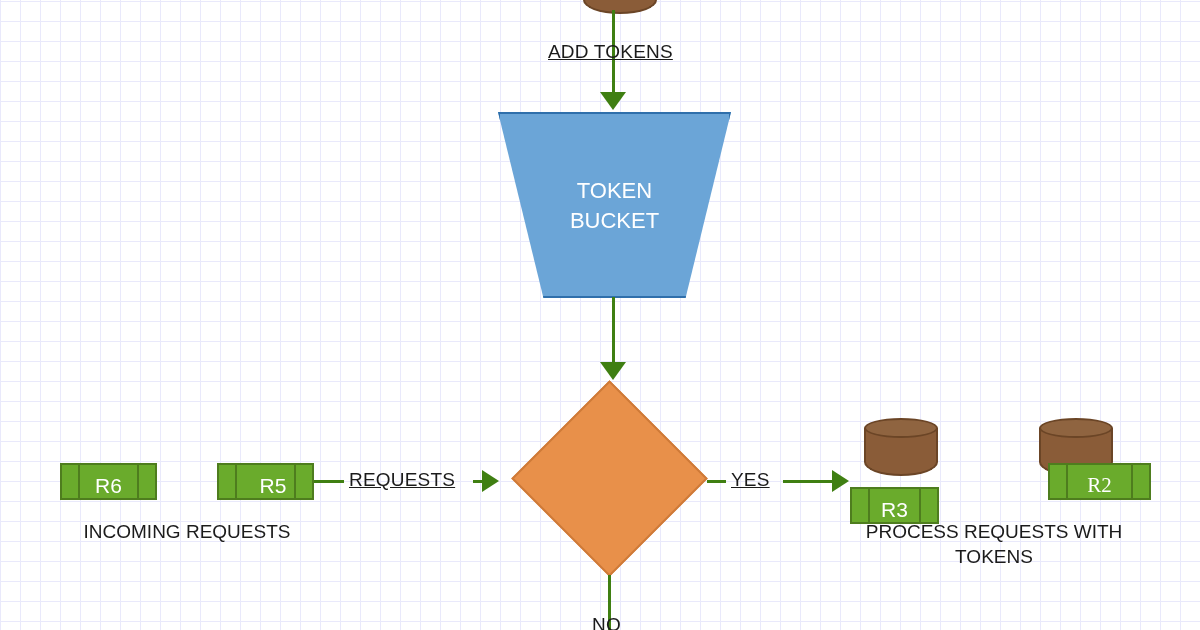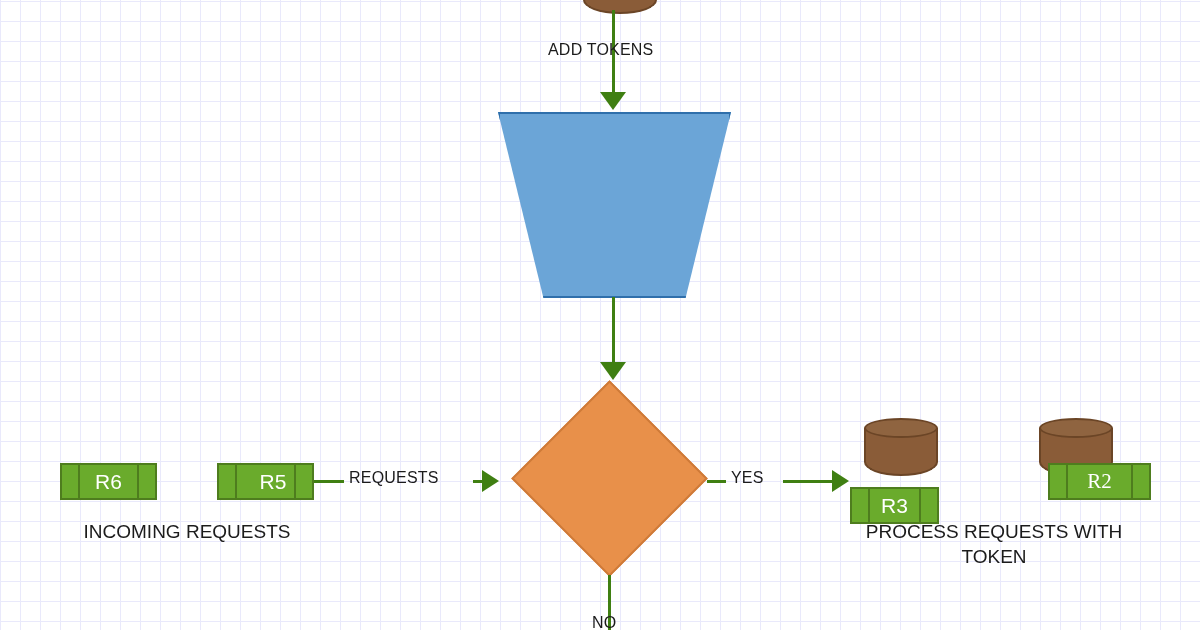--- a/index.html
+++ b/index.html
@@ -27,24 +27,25 @@
     background-position: 0px 1px, 0px 1px, 0px 1px, 0px 1px;
     overflow: hidden;
   }
 
   .node { position: absolute; }
 
   
   .edge-label {
     position: absolute;
     color: #1b1b1b;
-    font-size: 16px;
+    font-size: 19px;
     letter-spacing: 0.2px;
     white-space: nowrap;
     background: transparent;
+    text-decoration: underline;
   }
   .caption {
     position: absolute;
     color: #1b1b1b;
     font-size: 19px;
     text-align: center;
     line-height: 25px;
     white-space: pre-line;
   }
 
@@ -99,21 +100,21 @@
     text-align: center;
   }
 
   
   .req-block {
     position: absolute;
     background: #6aab2c;
     border: 2px solid #4e7d1e;
     box-sizing: border-box;
     display: flex;
-    align-items: center;
+    align-items: flex-end;
     justify-content: center;
   }
   .req-block::before,
   .req-block::after {
     content: "";
     position: absolute;
     top: 0; bottom: 0;
     width: 2px;
     background: #4e7d1e;
   }
@@ -158,20 +159,22 @@
 
   </div>
 
   <div class="vline" style="left:612px; top:10px; height:95px;"></div>
   <div class="arrow-down" style="left:600px; top:92px;"></div>
   <div class="edge-label" style="left:548px; top:41px;">ADD TOKENS</div>
 
   <div class="bucket node" style="left:498px; top:112px; width:233px; height:186px;
               clip-path: polygon(0% 0%, 100% 0%, 80.5% 100%, 19.5% 100%);">
   </div>
+  <div class="bucket-label" style="left:498px; top:176px; width:233px;">TOKEN
+BUCKET</div>
 
   <div class="vline" style="left:612px; top:297px; height:70px;"></div>
   <div class="arrow-down" style="left:600px; top:362px;"></div>
 
   <div class="diamond node" style="left:540px; top:409px; width:139px; height:139px;"></div>
 
   <div class="req-block node" style="left:60px; top:463px; width:97px; height:37px;">
     <span class="req-label">R6</span>
   </div>
 
@@ -204,15 +207,15 @@
 
   <div class="cylinder node" style="left:1039px; top:418px; width:74px; height:58px;">
     <div class="cyl-body" style="top:10px;"></div>
     <div class="cyl-top"></div>
   </div>
   <div class="req-block node" style="left:1048px; top:463px; width:103px; height:37px;font-family:Liberation Serif, serif;">
     <span class="req-label">R2</span>
   </div>
 
   <div class="caption" style="left:838px; top:519px; width:312px;">PROCESS REQUESTS WITH
-TOKEN</div>
+TOKENS</div>
 
 </div>
 
 </body></html>

